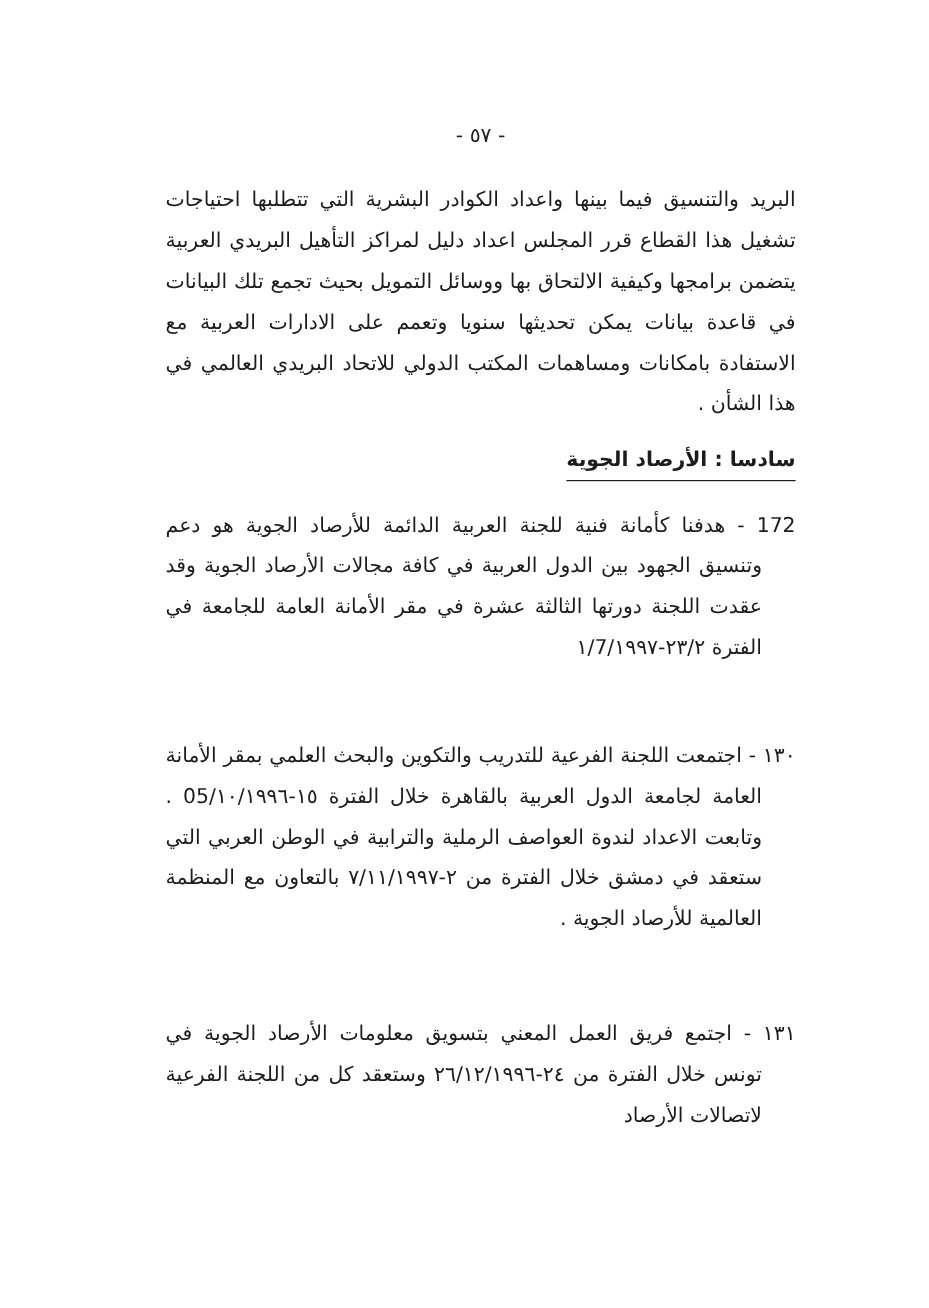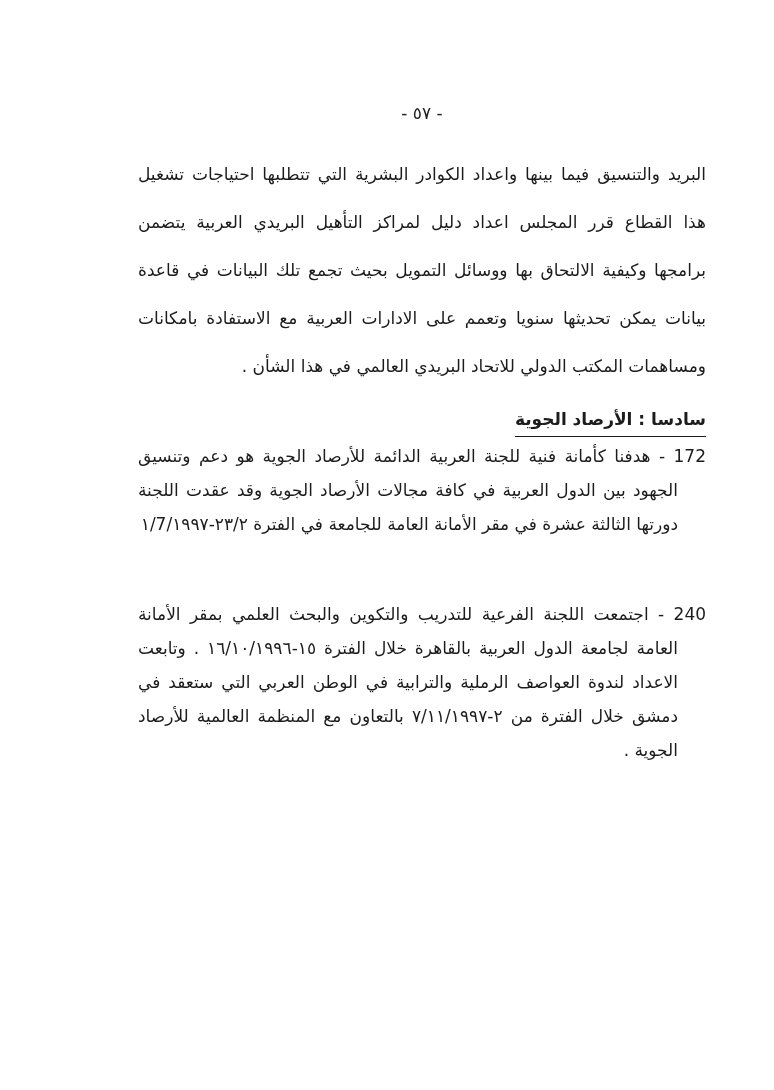--- a/index.html
+++ b/index.html
@@ -6,42 +6,42 @@
   html, body { margin: 0; padding: 0; background: #ffffff; }
   .page {
     position: relative;
     width: 774px;
     height: 1090px;
     margin: 0 auto;
     background: #ffffff;
     color: #1c1c1c;
     font-family: "DejaVu Sans", sans-serif;
     direction: rtl;
-    padding: 100px 68px 0 138px;
+    padding: 100px 111px 0 138px;
     overflow: hidden;
   }
   .page-number {
     text-align: center;
     font-size: 17px;
     line-height: 26px;
     letter-spacing: 2px;
     margin-bottom: 24px;
     color: #222;
   }
   .body-text {
     font-size: 17px;
-    line-height: 48px;
+    line-height: 34px;
     text-align: justify;
     color: #1c1c1c;
   }
   .intro {
     margin: 0 0 16px 0;
   }
   .heading-wrap {
-    margin: 10px 0 2px 0;
+    margin: 10px 0 20px 0;
   }
   .section-heading {
     display: inline-block;
     font-size: 17px;
     font-weight: bold;
     line-height: 26px;
     border-bottom: 1.6px solid #1c1c1c;
     padding-bottom: 4px;
   }
   .para {
@@ -81,21 +81,27 @@
     <p class="para">
       <span class="para-number">172 -</span>
       <span>هدفنا كأمانة فنية للجنة العربية الدائمة للأرصاد الجوية هو دعم وتنسيق الجهود بين الدول العربية في كافة مجالات الأرصاد الجوية وقد عقدت اللجنة دورتها الثالثة عشرة في مقر الأمانة العامة للجامعة في الفترة ٢٣/٢-١/7/١٩٩٧</span>
     </p>
   </div>
 
   <div class="gap-lg"></div>
 
   <div>
     <p class="para">
-      <span class="para-number">240 -</span>
-      <span>اجتمعت اللجنة الفرعية للتدريب والتكوين والبحث العلمي بمقر الأمانة العامة لجامعة الدول العربية بالقاهرة خلال الفترة ١٥-١٦/١٠/١٩٩٦ . وتابعت الاعداد لندوة العواصف الرملية والترابية في الوطن العربي التي ستعقد في دمشق خلال الفترة من ٢-٧/١١/١٩٩٧ بالتعاون مع المنظمة العالمية للأرصاد الجوية .</span>
+      <span class="para-number">١٣٠ -</span>
+      <span>اجتمعت اللجنة الفرعية للتدريب والتكوين والبحث العلمي بمقر الأمانة العامة لجامعة الدول العربية بالقاهرة خلال الفترة ١٥-05/١٠/١٩٩٦ . وتابعت الاعداد لندوة العواصف الرملية والترابية في الوطن العربي التي ستعقد في دمشق خلال الفترة من ٢-٧/١١/١٩٩٧ بالتعاون مع المنظمة العالمية للأرصاد الجوية .</span>
     </p>
   </div>
 
   <div class="gap-xl"></div>
 
+  <div>
+    <p class="para">
+      <span class="para-number">١٣١ -</span>
+      <span>اجتمع فريق العمل المعني بتسويق معلومات الأرصاد الجوية في تونس خلال الفترة من ٢٤-٢٦/١٢/١٩٩٦ وستعقد كل من اللجنة الفرعية لاتصالات الأرصاد</span>
+    </p>
+  </div>
 
 </div>
 
 </body></html>

